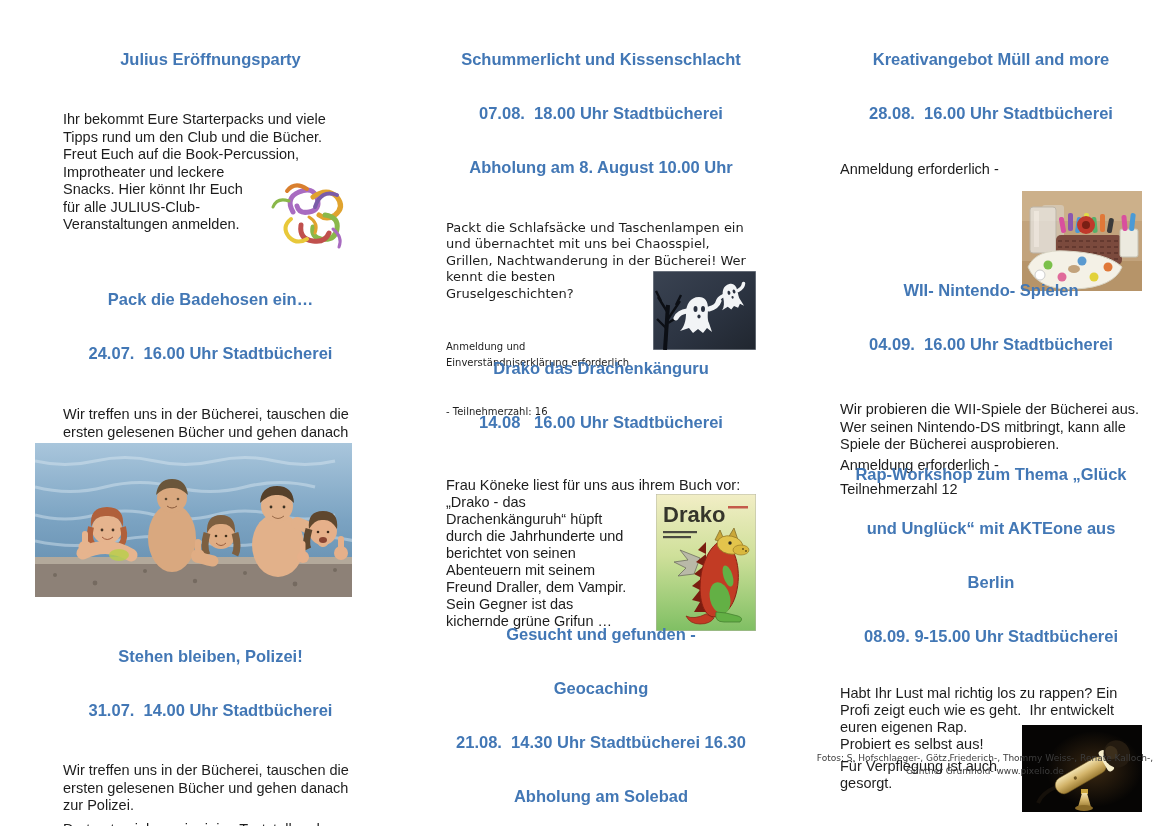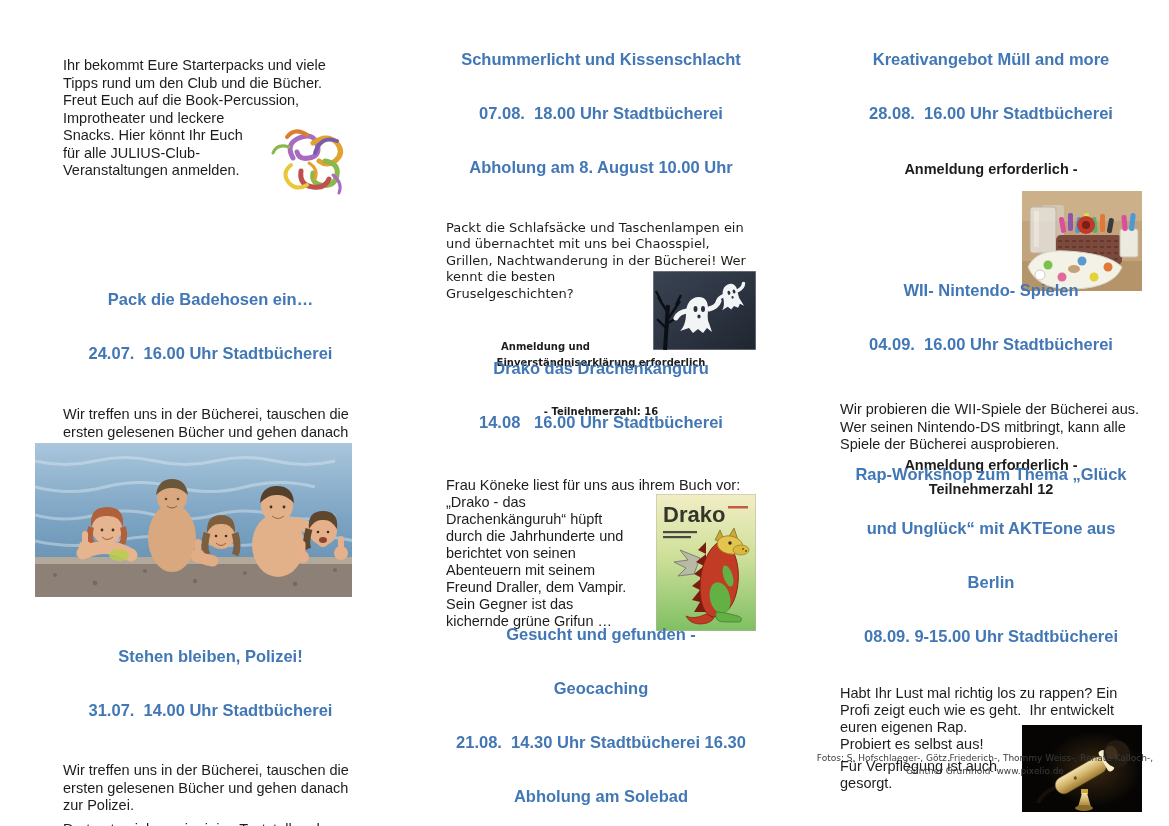--- a/index.html
+++ b/index.html
@@ -6,37 +6,38 @@
   .page{position:relative;width:1169px;height:826px;background:#ffffff;overflow:hidden;
         font-family:"Liberation Sans",sans-serif;color:#1d1d1d;}
   .col{position:absolute;top:0;height:826px;}
   #col1{left:63px;width:295px;}
   #col2{left:446px;width:310px;}
   #col3{left:840px;width:302px;}
   .blk{position:absolute;left:0;right:0;}
   .head{color:#4277b5;font-weight:bold;font-size:16.5px;line-height:18px;text-align:center;white-space:pre-wrap;}
   .c3 .head{}
   .body{font-size:14.5px;line-height:17.5px;margin-top:7px;white-space:pre-wrap;}
-  .note{font-size:14.5px;line-height:17.5px;font-weight:bold;text-align:center;white-space:pre-wrap;}
+  .note{font-size:14.5px;line-height:17.5px;font-weight:normal;white-space:pre-wrap;}
   .alt{font-family:"DejaVu Sans",sans-serif;font-size:13px;line-height:16.4px;}
   .fpush{float:right;width:0;}
   .fimg{float:right;clear:right;display:block;}
   .photo{position:absolute;display:block;}
   .credits{position:absolute;left:810px;top:752px;width:350px;
            font-family:"DejaVu Sans",sans-serif;font-size:9px;line-height:12.5px;color:#3c3c3c;text-align:center;}
 </style>
 </head>
 <body>
 
 <div class="page">
 
   <div class="col" id="col1">
 
     <section class="blk" style="top:14px">
       <div class="head">
+        <div>Julius Eröffnungsparty</div>
       </div>
       <i class="fpush" style="height:63px"></i>
       <svg class="fimg" style="margin-left:20px" width="95" height="85" viewBox="0 0 95 85">
         <g fill="none" stroke-linecap="round">
           <path d="M30,45 q-8,-14 6,-20 q14,-6 18,6 q4,12 -8,14 q-10,2 -12,-6" stroke="#a86bc0" stroke-width="5"></path>
           <path d="M50,30 q14,-10 24,0 q8,10 -2,18 q-8,6 -16,0" stroke="#e0a32e" stroke-width="5"></path>
           <path d="M62,48 q14,2 12,14 q-2,12 -16,10 q-10,-2 -8,-12" stroke="#8ab84a" stroke-width="5"></path>
           <path d="M38,58 q-2,14 12,16 q12,2 16,-8" stroke="#c0504d" stroke-width="5"></path>
           <path d="M28,52 q-10,8 -2,18 q8,8 18,2" stroke="#e8c83a" stroke-width="4"></path>
           <path d="M52,40 q6,-18 22,-12" stroke="#7a5ca8" stroke-width="4"></path>

